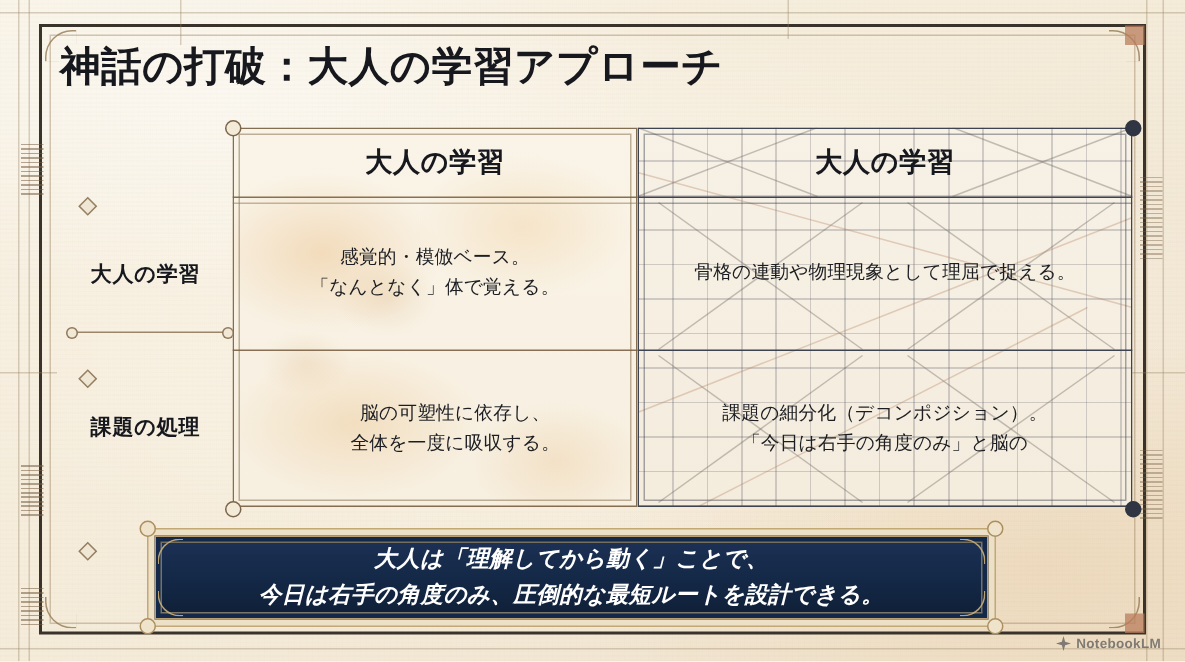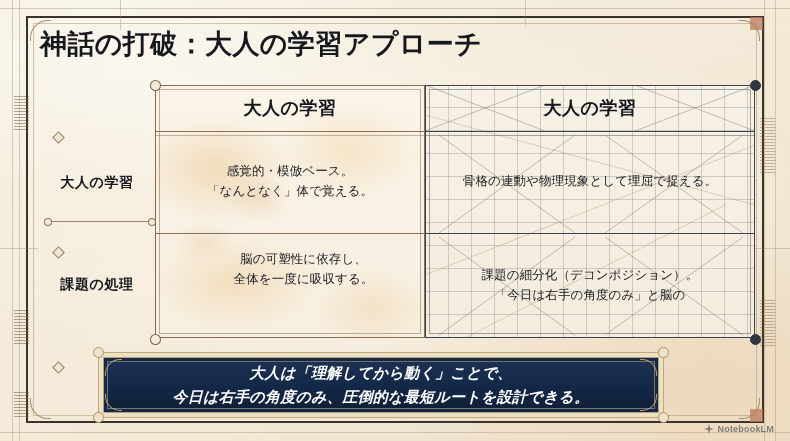--- a/index.html
+++ b/index.html
@@ -463,21 +463,21 @@
         <div>「なんとなく」体で覚える。</div>
       </div>
     </div>
 
     <div class="cell" style="left:270px; top:46px; width:330px; height:102px;">
       <div class="body-txt">
         <div>骨格の連動や物理現象として理屈で捉える。</div>
       </div>
     </div>
 
-    <div class="cell" style="left:0; top:132px; width:297px; height:105px;">
+    <div class="cell" style="left:0; top:148px; width:297px; height:105px;">
       <div class="body-txt">
         <div>脳の可塑性に依存し、</div>
         <div>全体を一度に吸収する。</div>
       </div>
     </div>
 
     <div class="cell" style="left:270px; top:148px; width:330px; height:105px;">
       <div class="body-txt">
         <div>課題の細分化（デコンポジション）。</div>
         <div>「今日は右手の角度のみ」と脳の</div>

